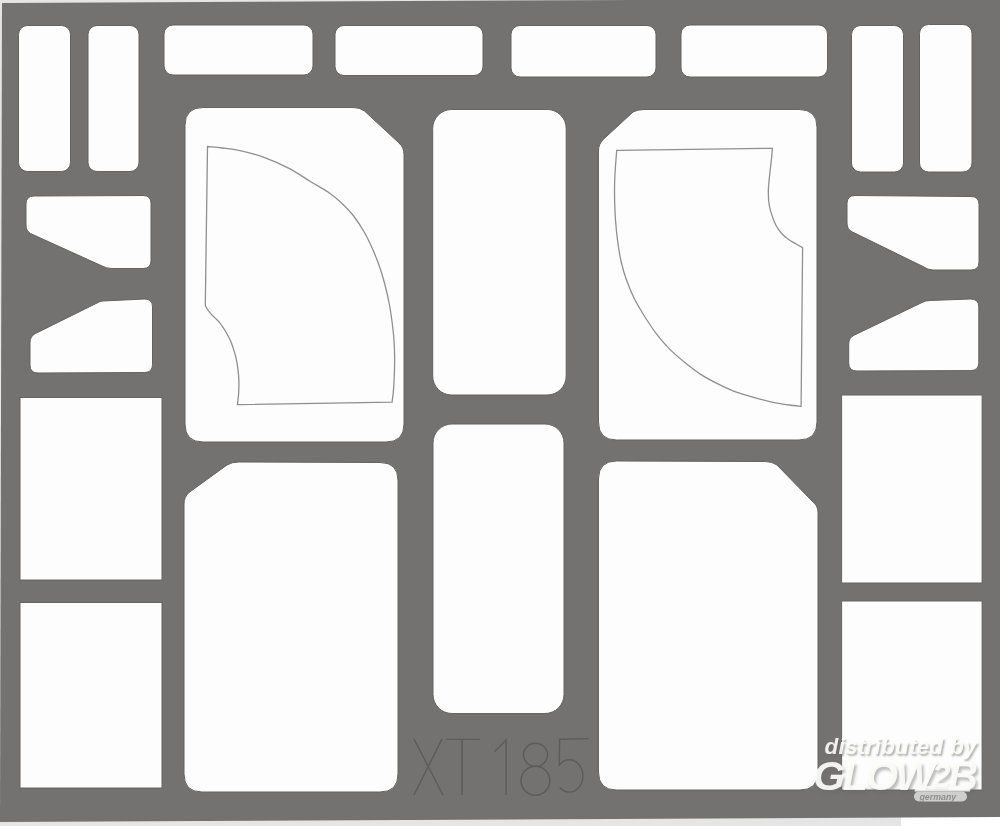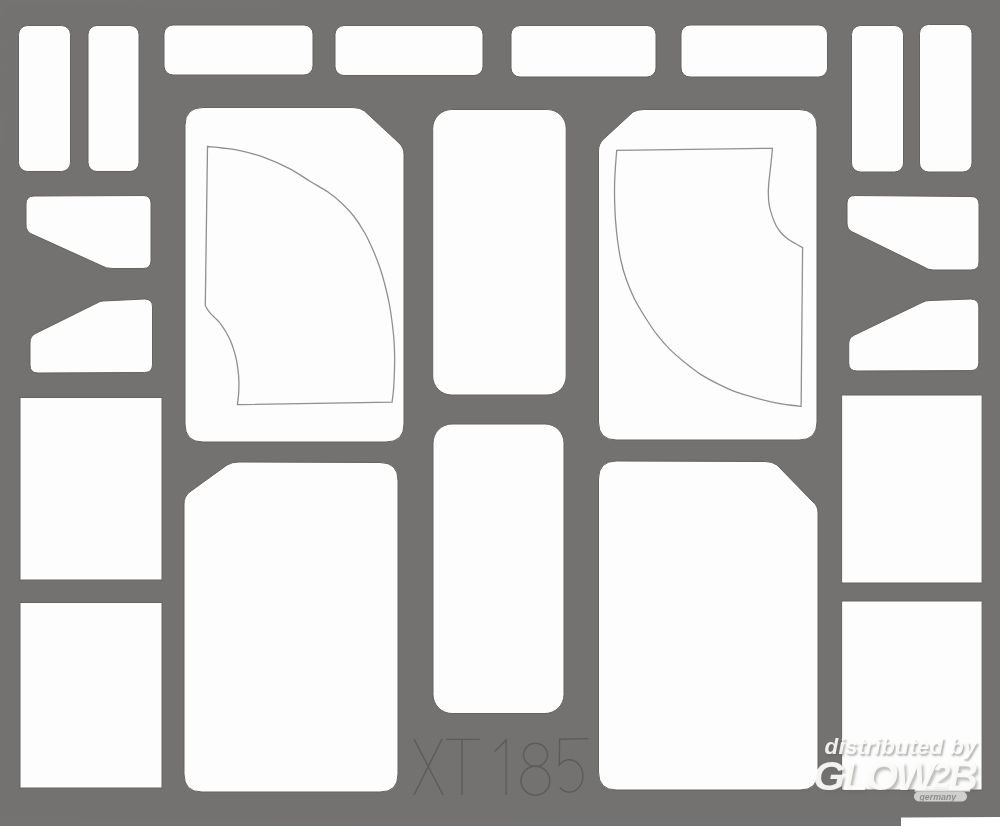--- a/index.html
+++ b/index.html
@@ -1,16 +1,16 @@
 <!DOCTYPE html>
 <html><head>
 <meta charset="utf-8">
 <style>
   html,body{margin:0;padding:0;background:#ffffff;}
-  .page{position:relative;width:901px;height:826px;background:#737373;font-family:"Liberation Sans", sans-serif;}
+  .page{position:relative;width:901px;height:826px;background:#e5e5e5;font-family:"Liberation Sans", sans-serif;}
   svg{display:block;}
 </style>
 </head>
 <body>
 <div class="page">
 <svg width="1000" height="826" viewBox="0 0 1000 826">
 
   <polygon points="2,3 845,-1 1000,-1 1000,817 0,822" fill="#737270"></polygon>
   <g fill="#fdfdfd" stroke="#636361" stroke-width="1">
 

